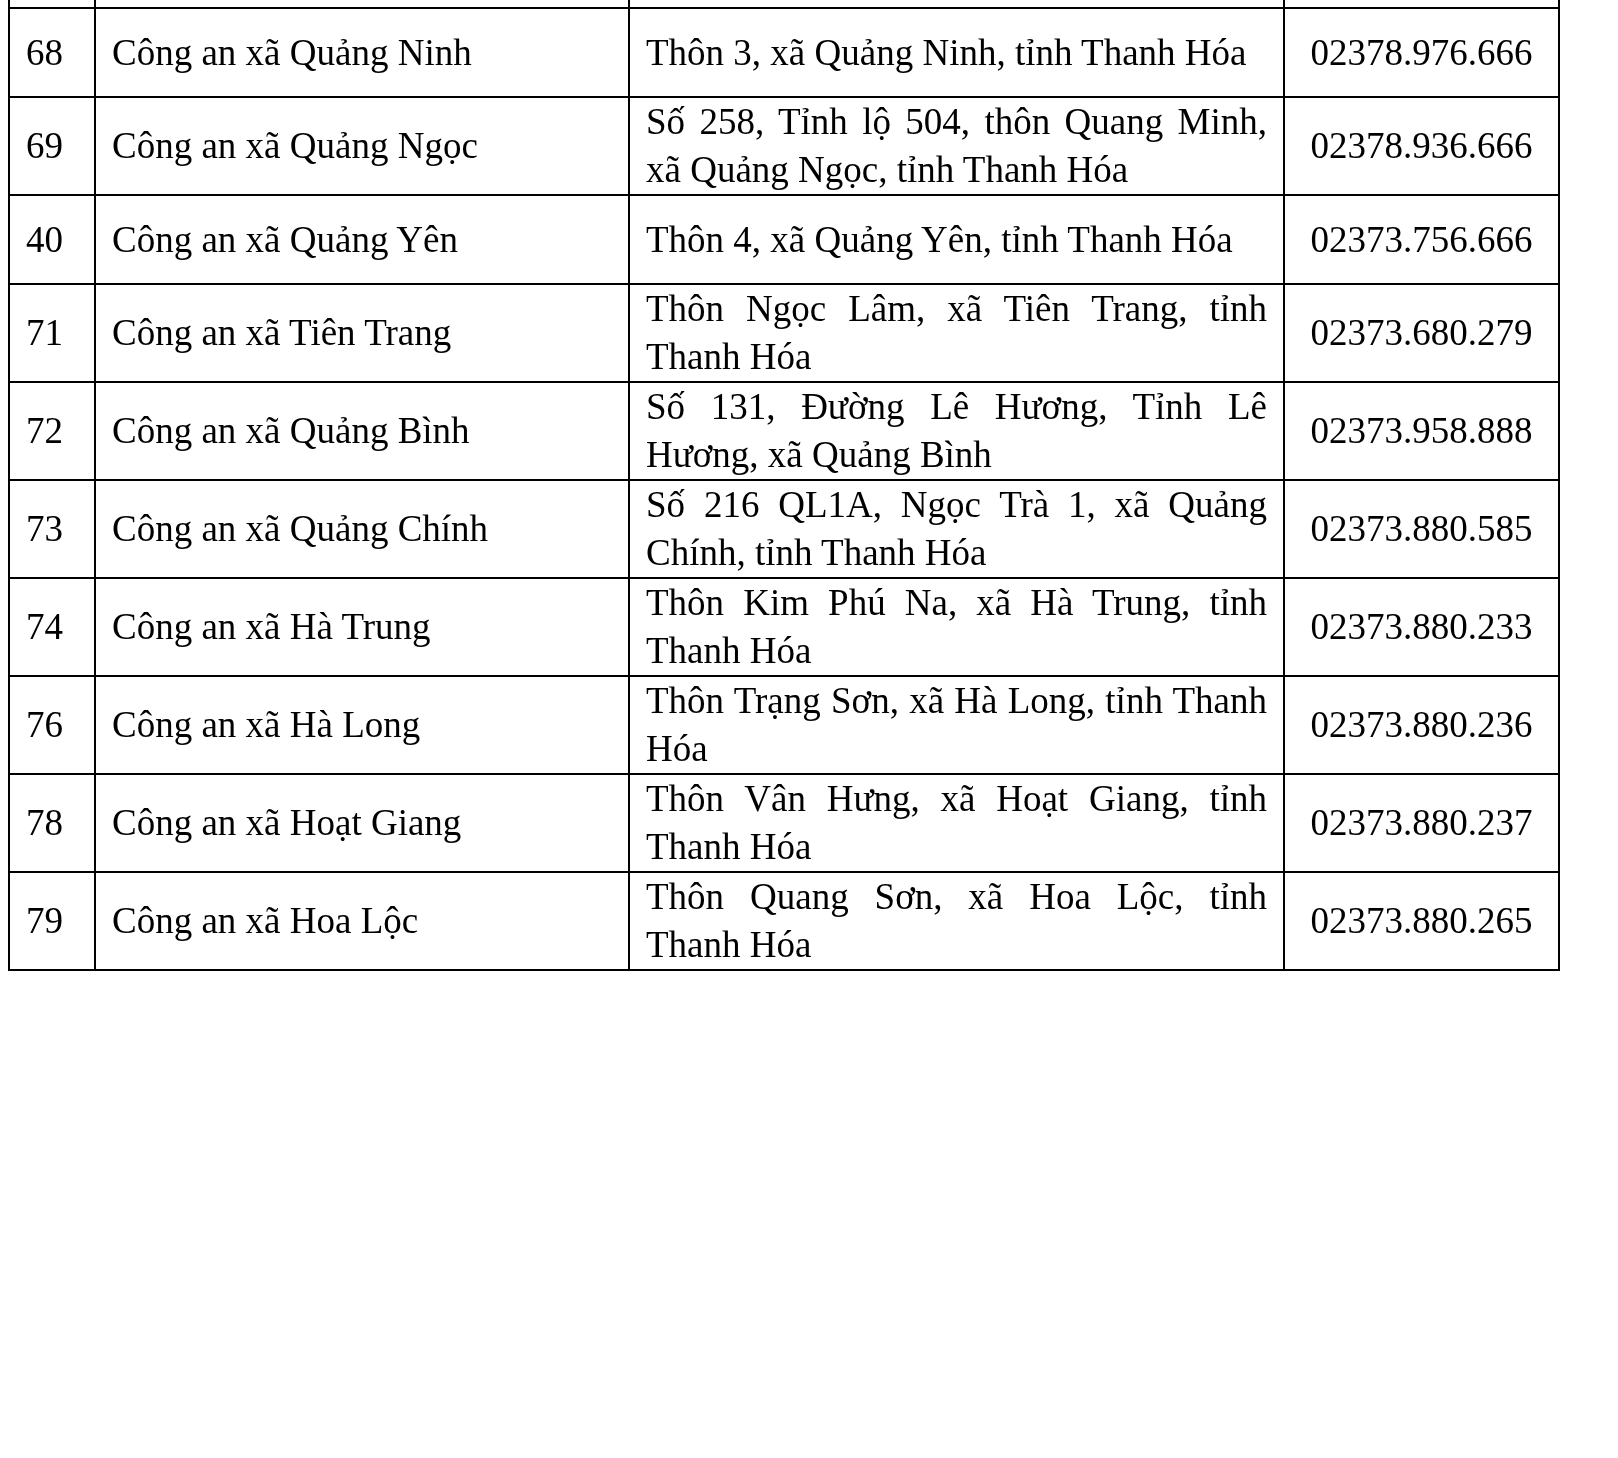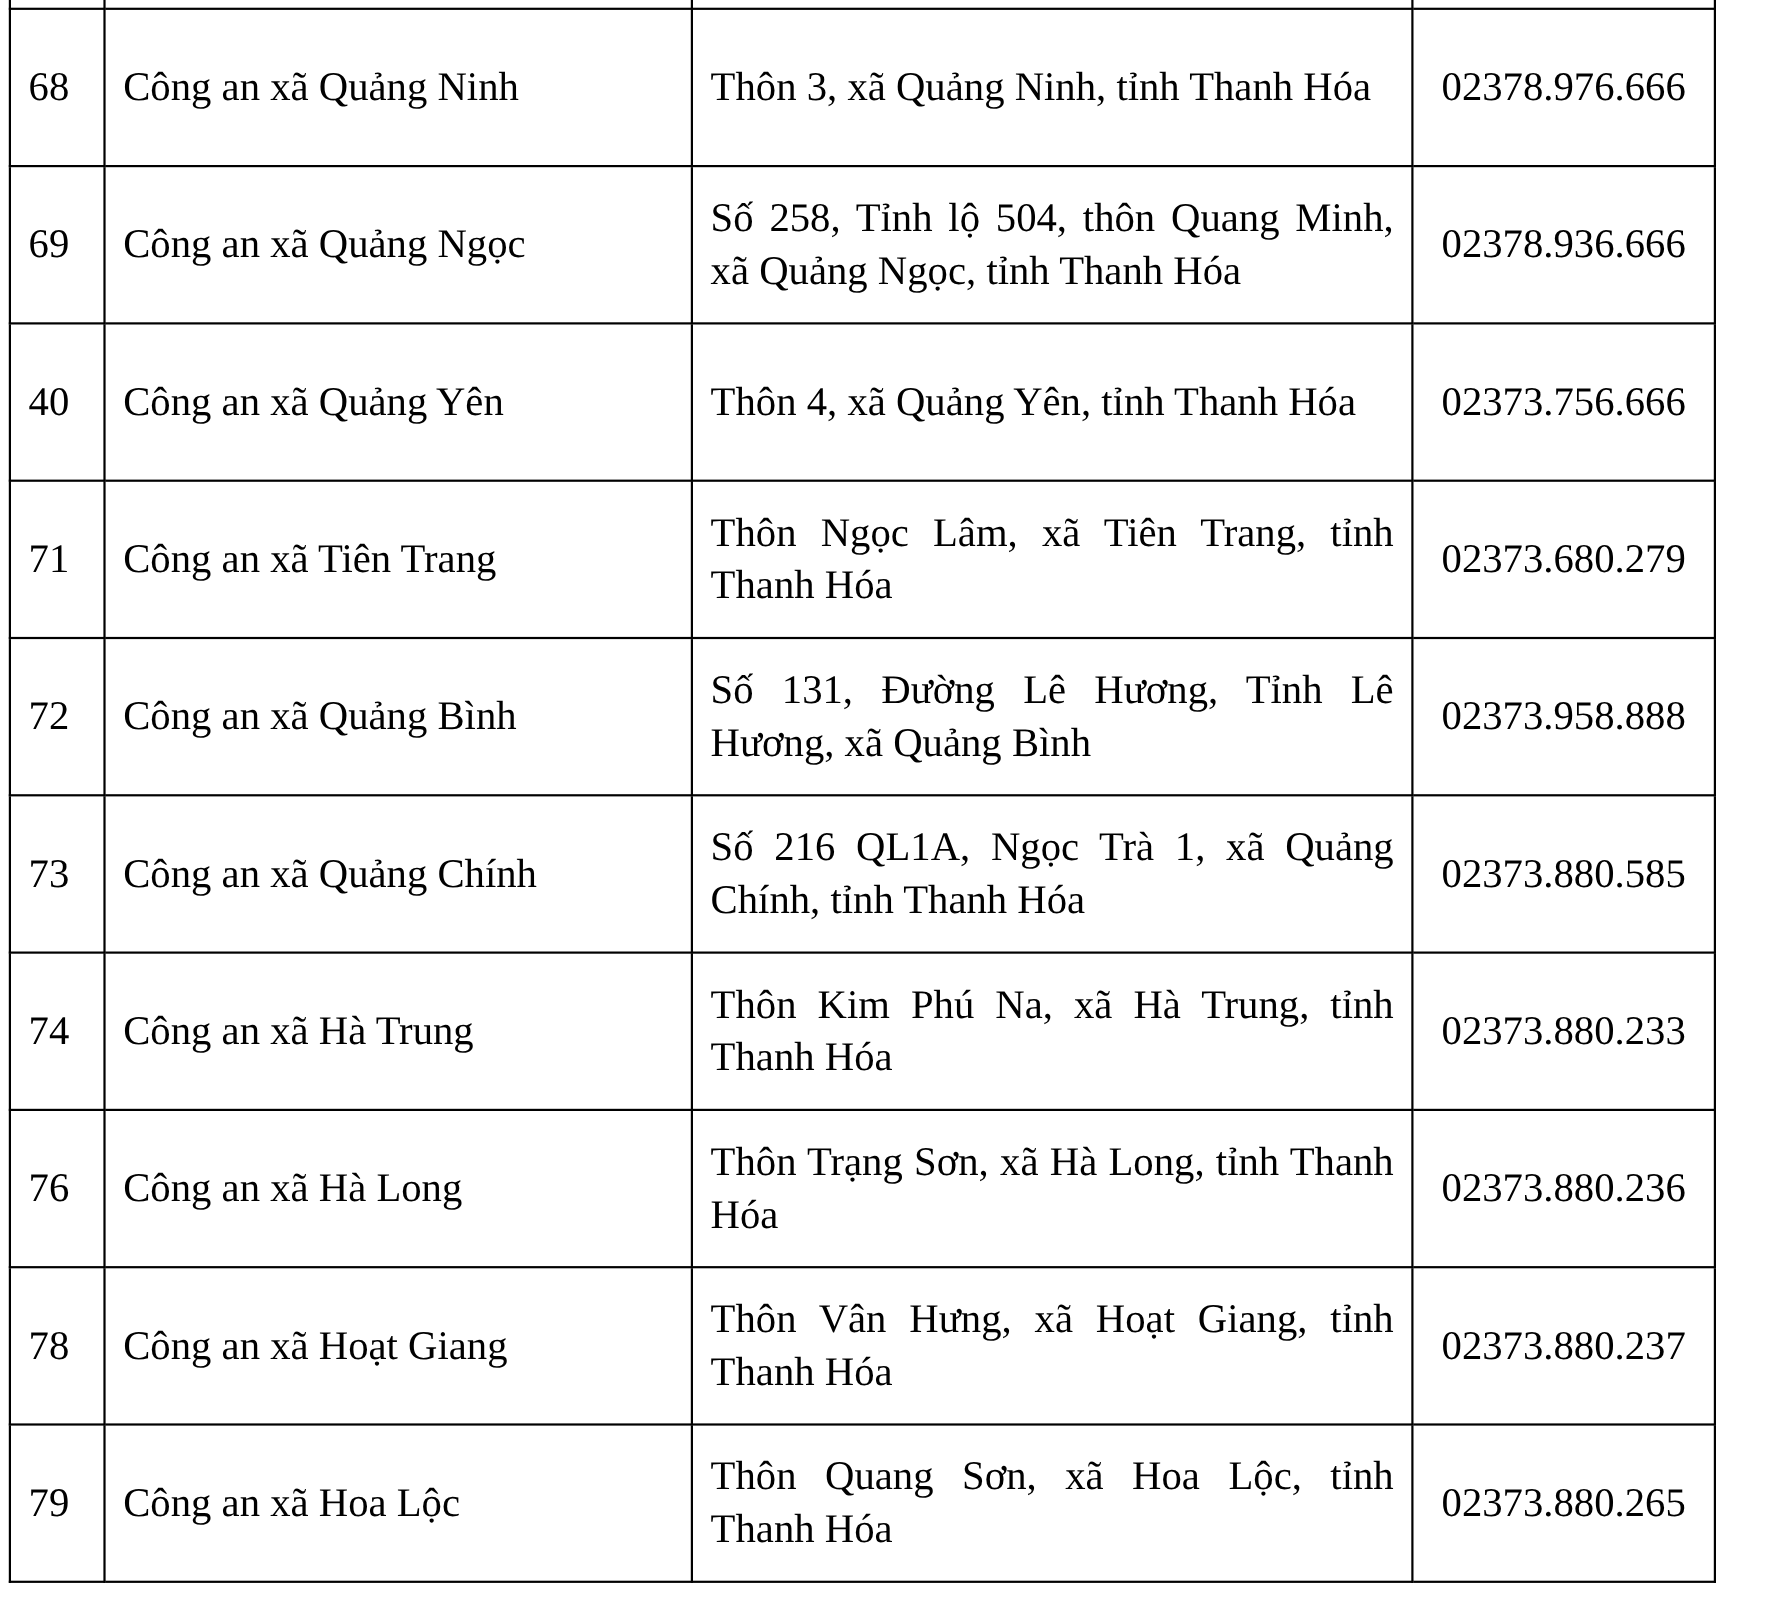--- a/index.html
+++ b/index.html
@@ -21,21 +21,21 @@
       top: -110px;
       width: 1550px;
     }
     table.directory {
       border-collapse: collapse;
       table-layout: fixed;
       width: 1550px;
     }
     table.directory td {
       border: 2.5px solid #000000;
-      height: 143px;
+      height: 89px;
       padding: 0;
       vertical-align: middle;
       font-size: 37px;
       line-height: 48px;
       box-sizing: border-box;
     }
     col.c-stt { width: 86px; }
     col.c-name { width: 534px; }
     col.c-addr { width: 655px; }
     col.c-phone { width: 275px; }

